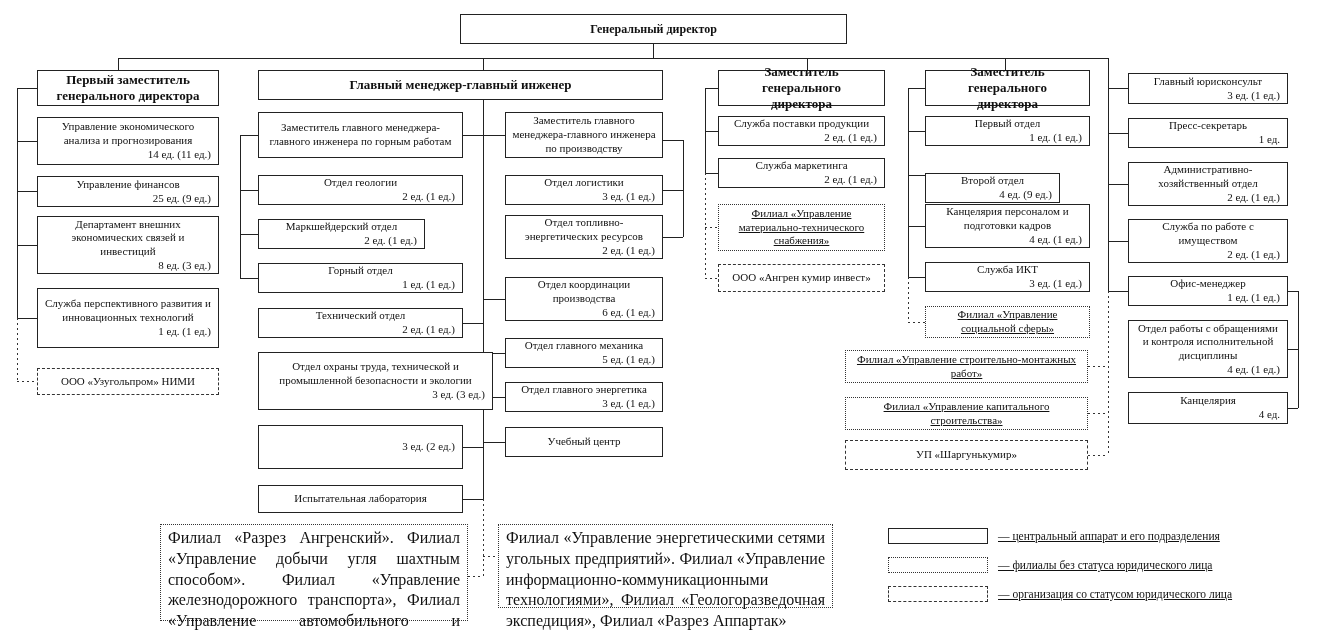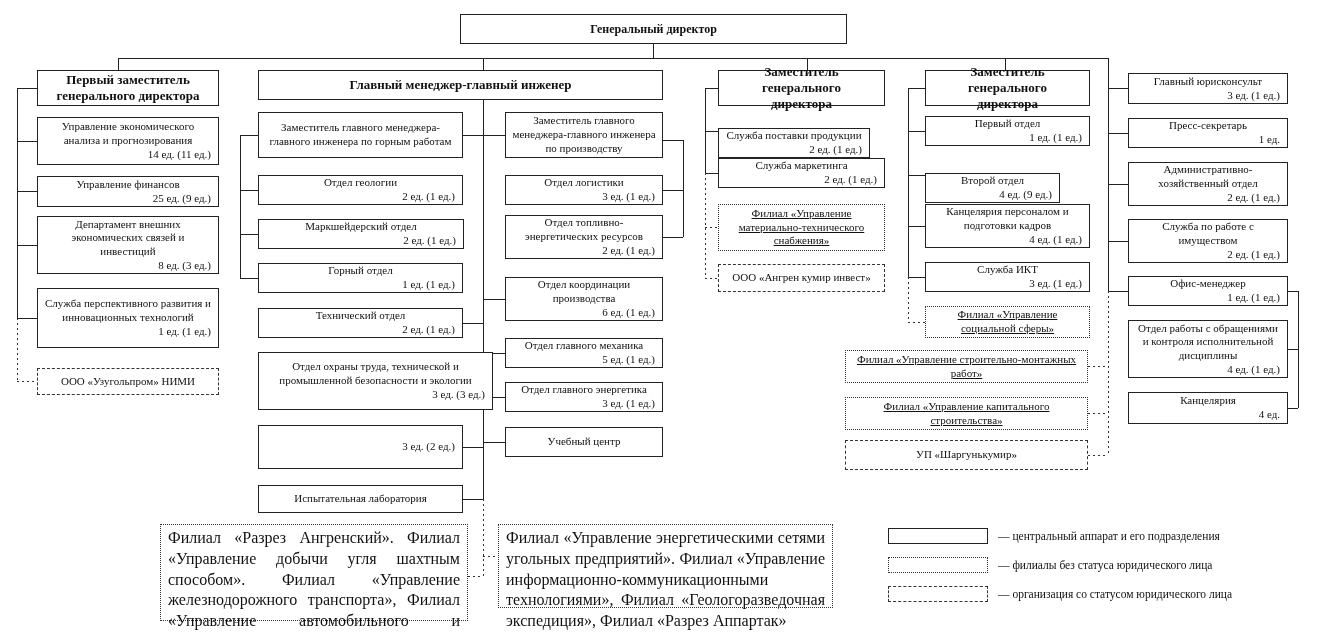--- a/index.html
+++ b/index.html
@@ -18,21 +18,21 @@
   .box .cnt{display:block;text-align:right;padding-right:2px;}
   .hdr{font-weight:bold;font-size:13px;}
   .hdr-pad{padding:1px 16px;}
   .root{font-weight:bold;font-size:12px;}
   .dotted{border:1px dotted #333;text-decoration:underline;}
   .dashdot{border:1px dashed #333;}
   .note{
     position:absolute;box-sizing:border-box;background:#fff;border:1px dotted #333;
     font-size:16px;line-height:1.3;text-align:justify;padding:3px 7px;z-index:2;
   }
-  .leg-row{position:absolute;display:flex;align-items:center;gap:10px;z-index:2;font-size:11.5px;}
+  .leg-row{position:absolute;display:flex;align-items:center;gap:10px;z-index:2;font-size:11.5px;text-decoration:underline;}
   .leg-sw{width:100px;height:16px;box-sizing:border-box;background:#fff;flex:0 0 auto;}
   .sw-solid{border:1px solid #222;}
   .sw-dotted{border:1px dotted #333;}
   .sw-dashdot{border:1px dashed #333;}
 </style>
 </head>
 <body>
 
 <div class="chart">
 
@@ -145,21 +145,21 @@
     <span class="lbl">Главный менеджер-главный инженер</span>
   </div>
 
   <div class="box" style="left:258px;top:112px;width:205px;height:46px">
     <span class="lbl">Заместитель главного менеджера-главного инженера по горным работам</span>
   </div>
   <div class="box" style="left:258px;top:175px;width:205px;height:30px">
     <span class="lbl">Отдел геологии</span>
     <span class="cnt">2 ед. (1 ед.)</span>
   </div>
-  <div class="box" style="left:258px;top:219px;width:206px;height:30px">
+  <div class="box" style="left:258px;top:219px;width:167px;height:30px">
     <span class="lbl">Маркшейдерский отдел</span>
     <span class="cnt">2 ед. (1 ед.)</span>
   </div>
   <div class="box" style="left:258px;top:263px;width:205px;height:30px">
     <span class="lbl">Горный отдел</span>
     <span class="cnt">1 ед. (1 ед.)</span>
   </div>
   <div class="box" style="left:258px;top:308px;width:205px;height:30px">
     <span class="lbl">Технический отдел</span>
     <span class="cnt">2 ед. (1 ед.)</span>
@@ -198,21 +198,21 @@
     <span class="lbl">Отдел главного энергетика</span>
     <span class="cnt">3 ед. (1 ед.)</span>
   </div>
   <div class="box" style="left:505px;top:427px;width:158px;height:30px">
     <span class="lbl">Учебный центр</span>
   </div>
 
   <div class="box hdr hdr-pad" style="left:718px;top:70px;width:167px;height:36px">
     <span class="lbl">Заместитель генерального директора</span>
   </div>
-  <div class="box" style="left:718px;top:128px;width:152px;height:30px">
+  <div class="box" style="left:718px;top:116px;width:167px;height:30px">
     <span class="lbl">Служба поставки продукции</span>
     <span class="cnt">2 ед. (1 ед.)</span>
   </div>
   <div class="box" style="left:718px;top:158px;width:167px;height:30px">
     <span class="lbl">Служба маркетинга</span>
     <span class="cnt">2 ед. (1 ед.)</span>
   </div>
   <div class="box dotted" style="left:718px;top:204px;width:167px;height:47px">
     <span class="lbl">Филиал «Управление материально-технического снабжения»</span>
   </div>

